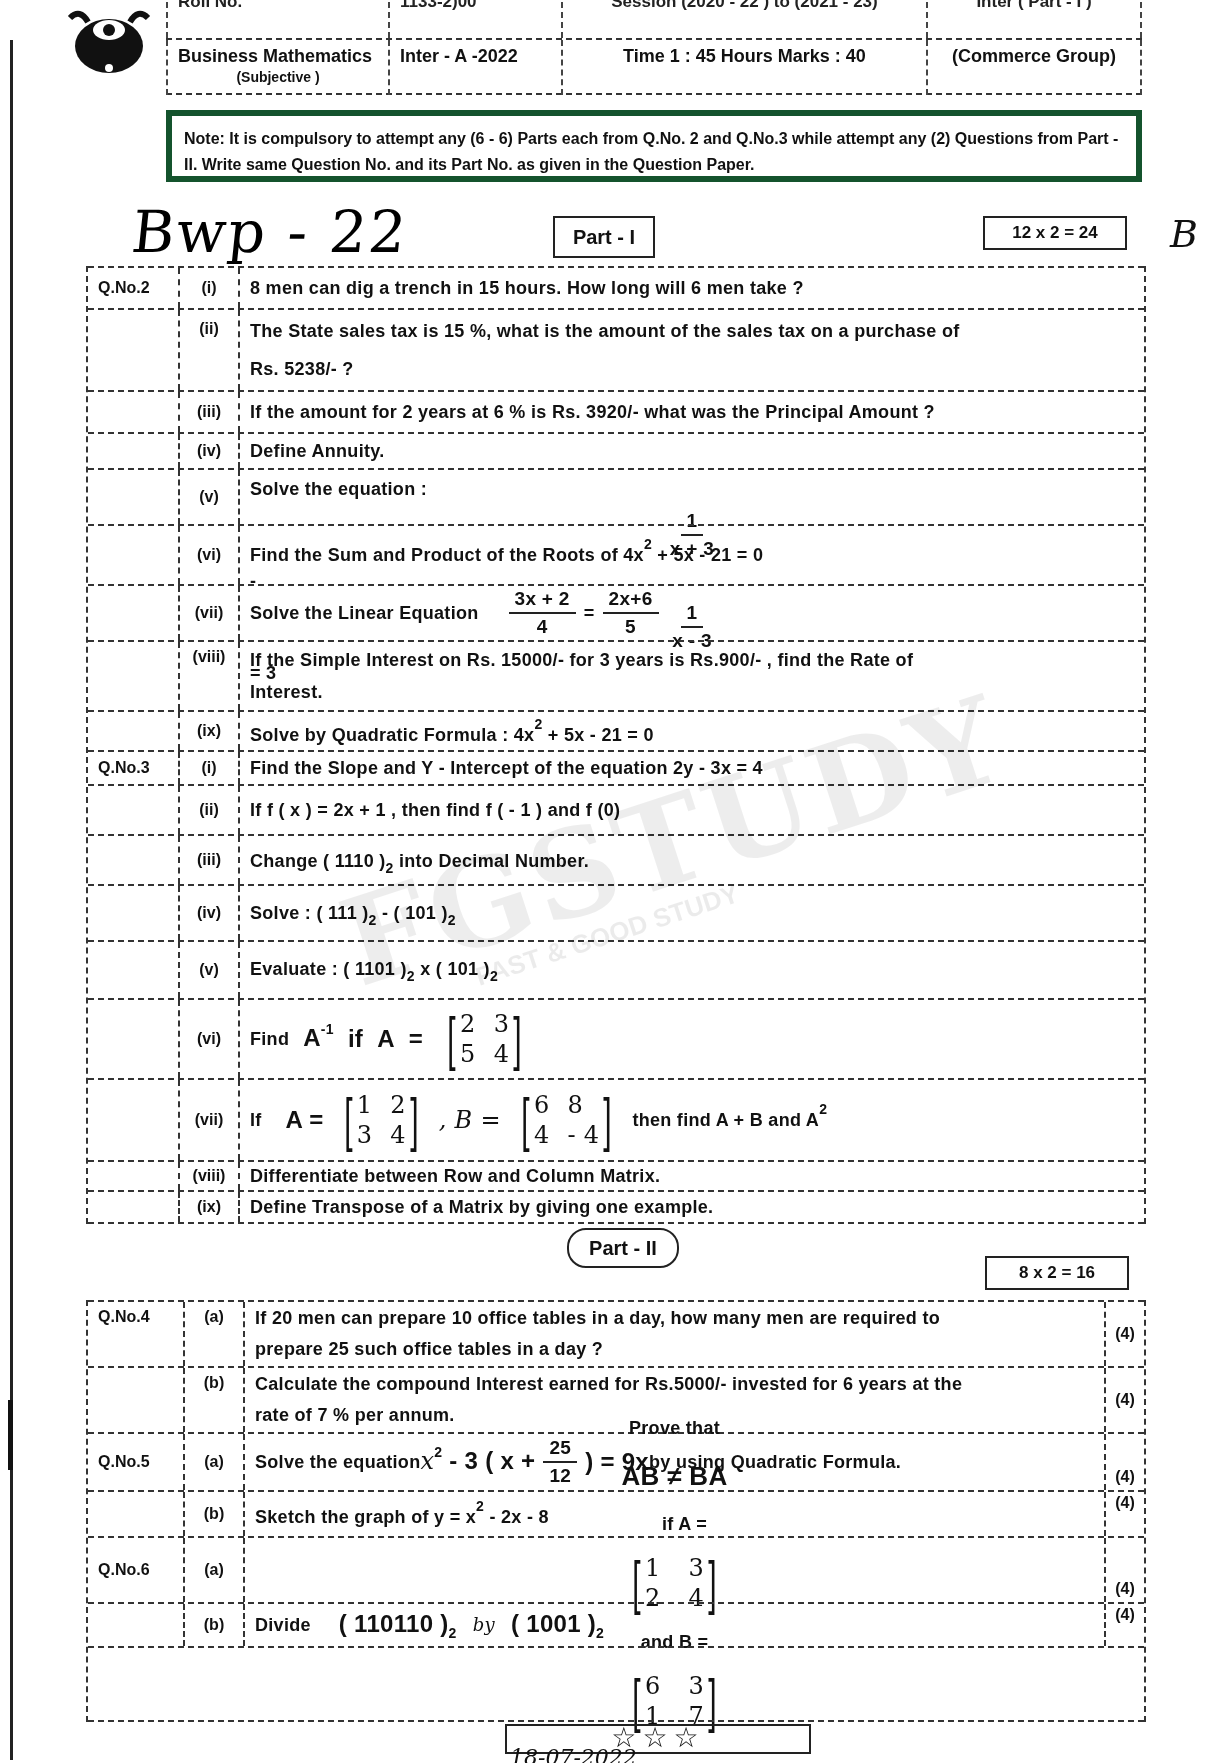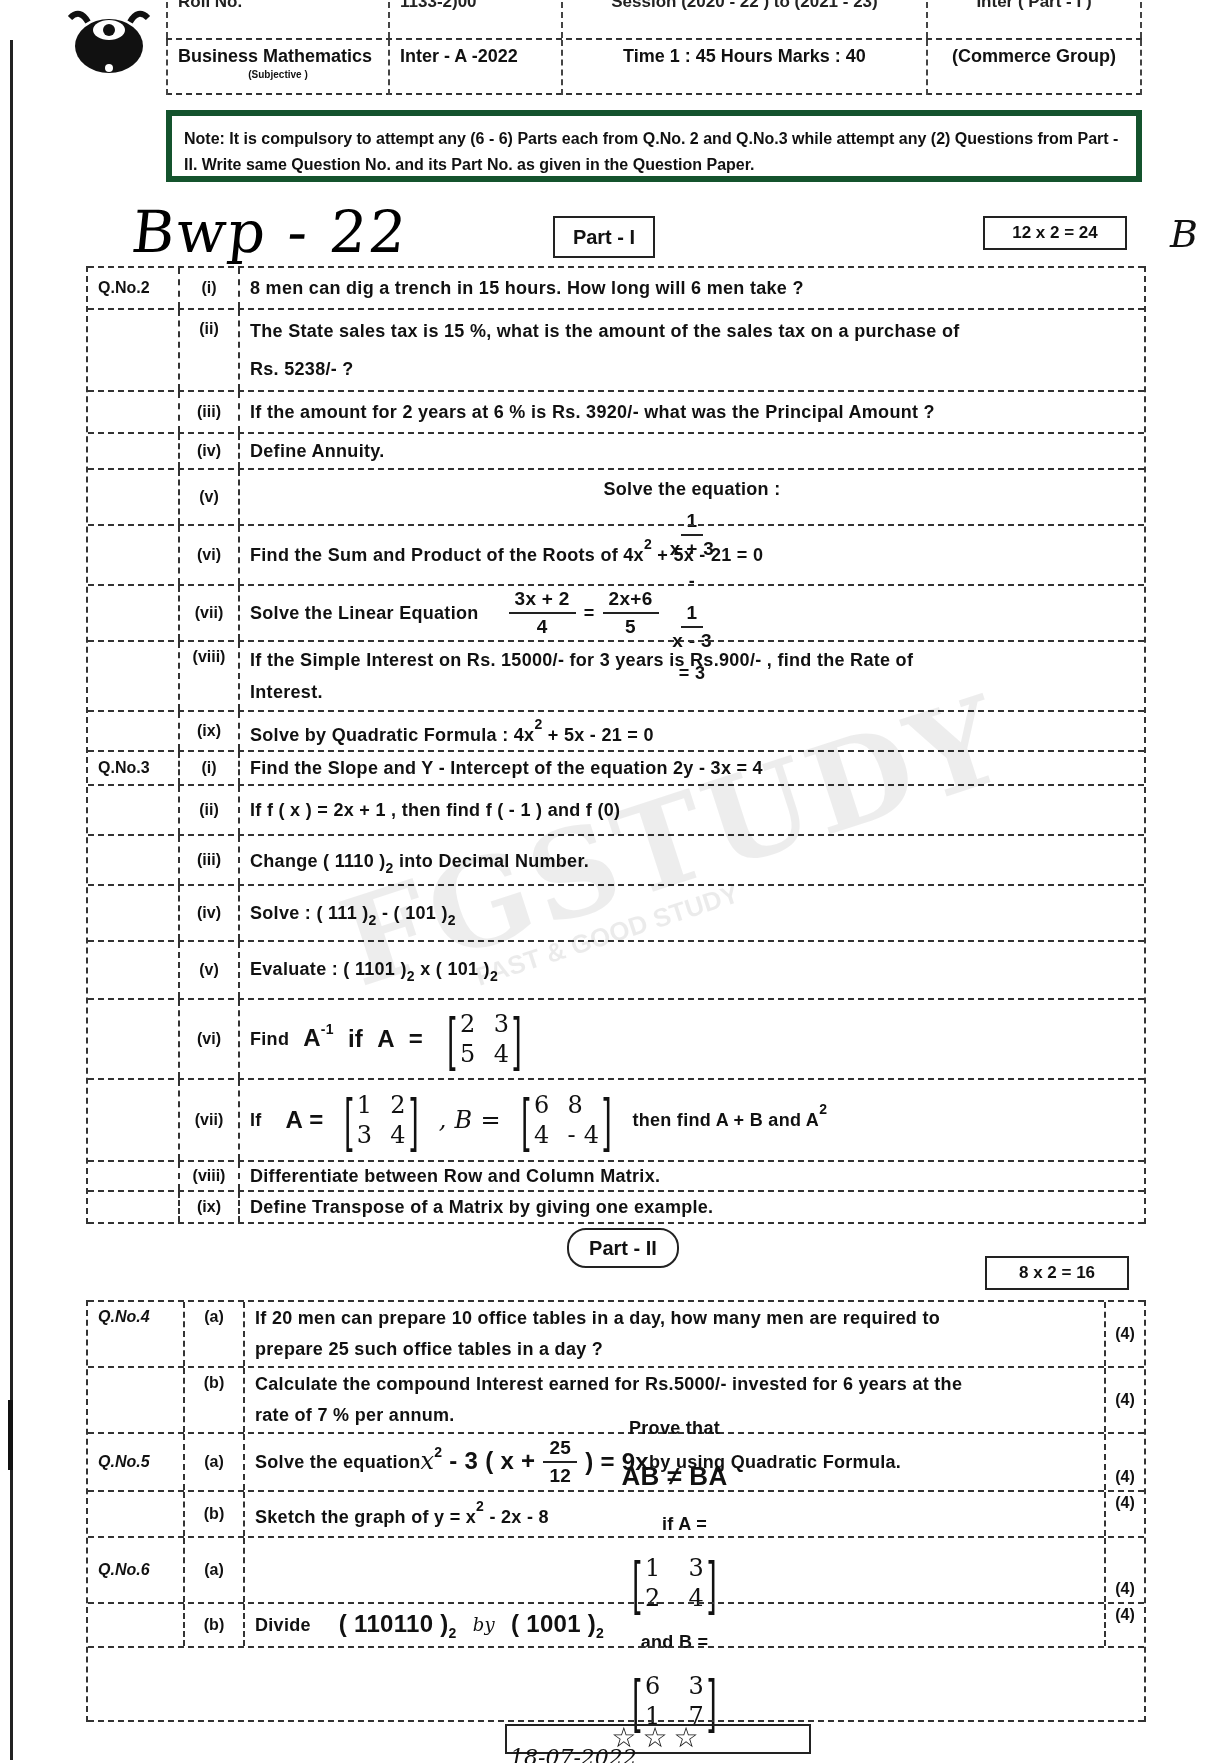--- a/index.html
+++ b/index.html
@@ -16,38 +16,38 @@
   .hdr-row { position: absolute; left: 0; width: 100%; display: flex; }
   .hdr-row.r1 { top: 0; height: 40px; border-bottom: 2px dashed #333; }
   .hdr-row.r2 { top: 40px; height: 55px; }
   .hdr-cell { border-left: 2px dashed #444; font-size: 17px; padding: 6px 10px; white-space: nowrap; overflow: hidden; }
   .hdr-cell.c1 { width: 222px; }
   .hdr-cell.c2 { width: 173px; }
   .hdr-cell.c3 { width: 365px; text-align: center; }
   .hdr-cell.c4 { width: 216px; border-right: 2px dashed #444; text-align: center; }
   .hdr-row.r1 .hdr-cell { padding-top: 0; margin-top: -8px; font-size: 17px; color: #222; }
   .hdr-row.r2 .hdr-cell { font-size: 18px; }
-  .sub-label { display: block; text-align: center; font-size: 10px; margin-top: 2px; }
+  .sub-label { display: block; text-align: center; font-size: 14px; margin-top: 2px; }
 
   .note { position: absolute; left: 166px; top: 110px; width: 976px; height: 72px; border: 6px solid #14532d; padding: 10px 12px; font-size: 16px; line-height: 26px; }
 
   .handwritten { position: absolute; left: 132px; top: 198px; font-family: "DejaVu Serif", serif; font-size: 58px; font-weight: normal; letter-spacing: 2px; color: #000; transform: skewX(-6deg); }
   .initial { position: absolute; left: 1170px; top: 212px; font-family: "DejaVu Serif", serif; font-style: italic; font-size: 38px; font-weight: normal; }
 
   .part-box { position: absolute; border: 2px solid #222; font-size: 20px; text-align: center; }
   .marks-box { position: absolute; border: 2px solid #222; font-size: 17px; text-align: center; }
 
   
   .qtable { position: absolute; left: 86px; width: 1060px; border-left: 2px dashed #333; border-right: 2px dashed #333; }
   .row { position: relative; display: flex; border-top: 2px dashed #333; }
   .col-q { width: 92px; font-size: 16px; padding-left: 10px; display: flex; align-items: center; border-right: 2px dashed #333; }
   .col-n { width: 60px; font-size: 16px; text-align: center; display: flex; align-items: center; justify-content: center; border-right: 2px dashed #333; }
   .col-t { flex: 1; font-size: 18px; padding: 0 10px; display: flex; flex-direction: column; justify-content: center; line-height: 38px; letter-spacing: 0.3px; }
   .col-m { width: 40px; font-size: 16px; border-left: 2px dashed #333; display: flex; align-items: center; justify-content: center; }
-  .col-q.w2 { width: 97px; font-style: italic; }
+  .col-q.w2 { width: 97px; }
   .col-n.w2 { width: 60px; }
 
   .frac { display: inline-flex; flex-direction: column; align-items: center; vertical-align: middle; margin: 0 8px; line-height: 26px; font-size: 19px; }
   .frac .num { border-bottom: 2px solid #222; padding: 0 6px; }
   .sup { position: relative; top: -12px; font-size: 14px; }
   .sub { position: relative; top: 6px; font-size: 14px; }
   .matrix { display: inline-flex; align-items: center; vertical-align: middle; margin: 0 6px; }
   .bracket { font-size: 60px; font-weight: normal; line-height: 60px; transform: scaleX(0.5); }
   .mgrid { display: grid; grid-template-columns: auto auto; column-gap: 18px; row-gap: 0; line-height: 30px; font-family: "DejaVu Serif", serif; font-size: 24px; font-weight: normal; }
   .big { font-size: 24px; }
@@ -120,21 +120,21 @@
     <div class="col-t">If the amount for 2 years at 6 % is Rs. 3920/- what was the Principal Amount ?</div>
   </div>
   <div class="row" style="height:36px;">
     <div class="col-q"></div>
     <div class="col-n">(iv)</div>
     <div class="col-t">Define Annuity.</div>
   </div>
   <div class="row" style="height:56px;">
     <div class="col-q"></div>
     <div class="col-n">(v)</div>
-    <div class="col-t" style="align-items:center;justify-content:flex-start;">
+    <div class="col-t" style="justify-content:flex-start;">
       <span>Solve the equation :</span>
       <span class="frac">
           <span class="num">1</span>
           <span>x + 3</span>
         </span>
       <span>-</span>
       <span class="frac">
           <span class="num">1</span>
           <span>x - 3</span>
         </span>

